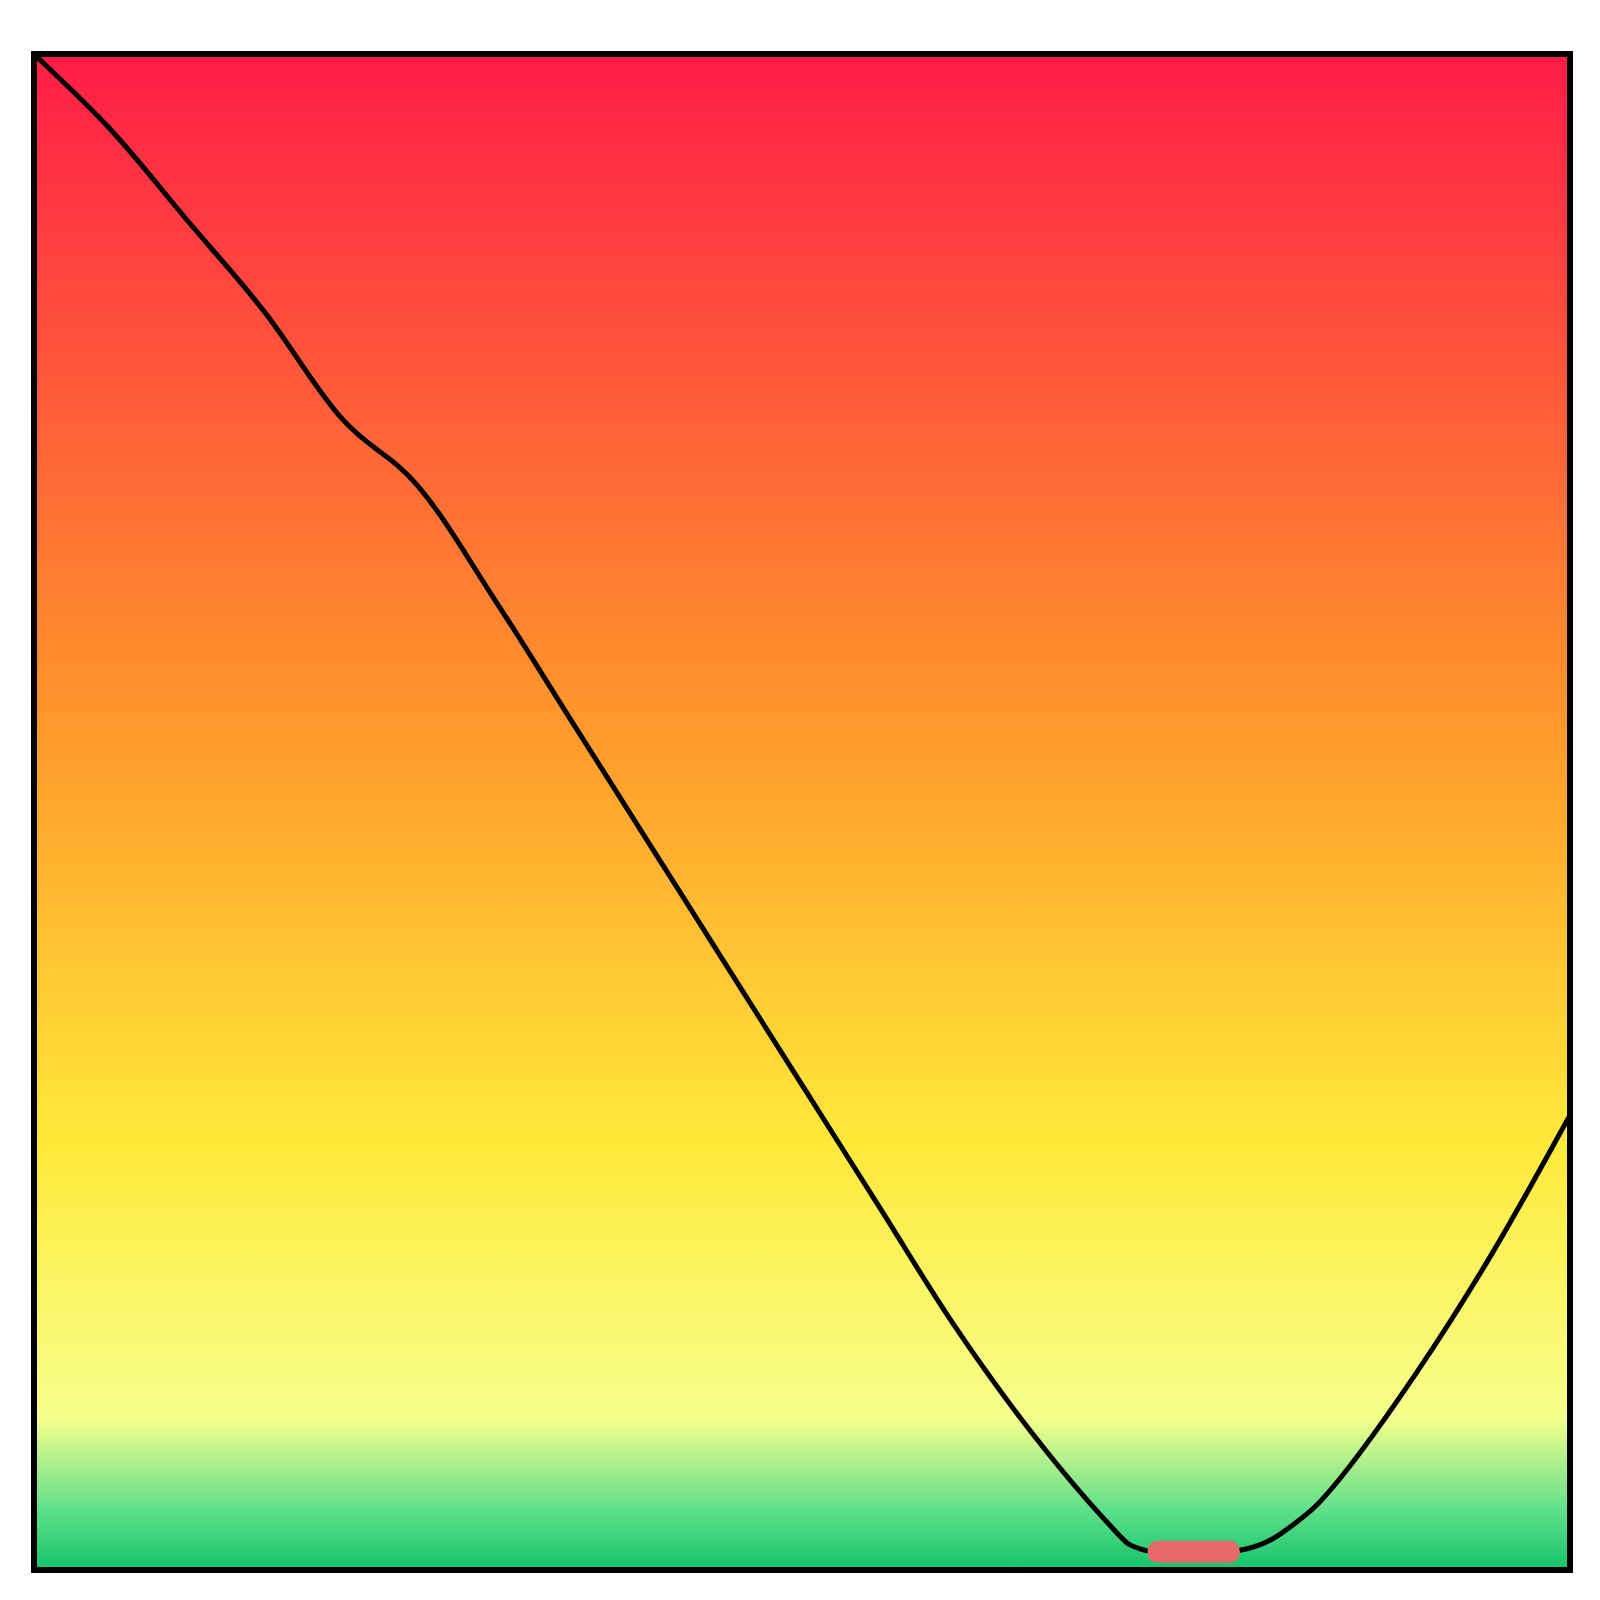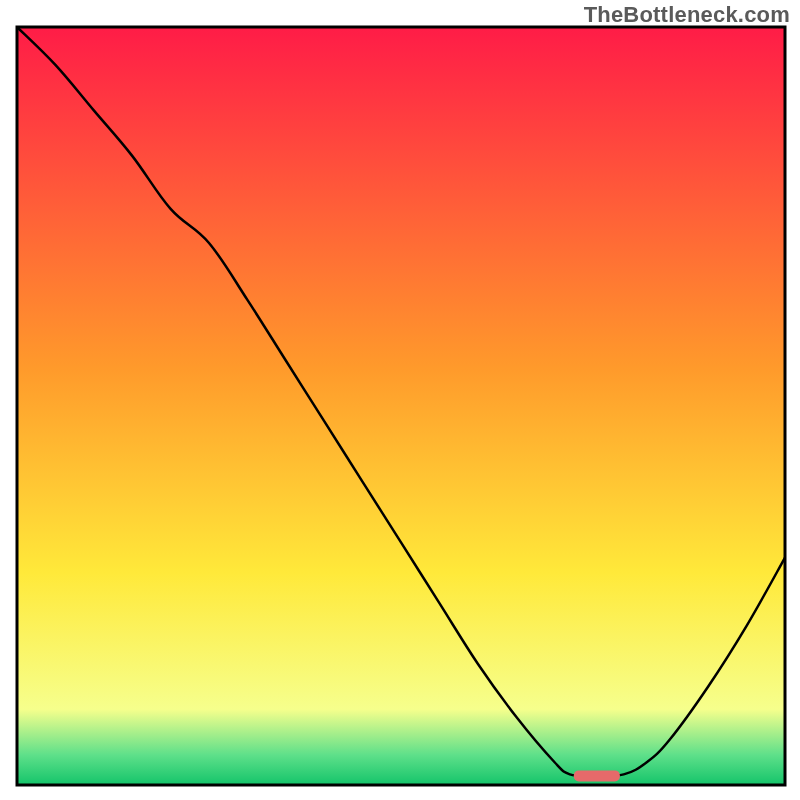--- a/index.html
+++ b/index.html
@@ -29,21 +29,20 @@
   svg.plot {
     position: absolute;
     left: 0;
     top: 0;
   }
 </style>
 </head>
 <body>
 
 <div class="container">
-  <div class="watermark">TheBottleneck.com</div>
 
   <svg class="plot" width="800" height="800" viewBox="0 0 800 800">
     <defs>
       <linearGradient id="bg-grad" x1="0" y1="0" x2="0" y2="1">
         <stop id="g0" offset="0%" stop-color="#ff1c47"></stop>
         <stop id="g1" offset="45%" stop-color="#ff9a2b"></stop>
         <stop id="g2" offset="72%" stop-color="#ffe93a"></stop>
         <stop id="g3" offset="90%" stop-color="#f6ff8c"></stop>
         <stop id="g4" offset="96%" stop-color="#5fe08a"></stop>
         <stop id="g5" offset="100%" stop-color="#14c46a"></stop>

